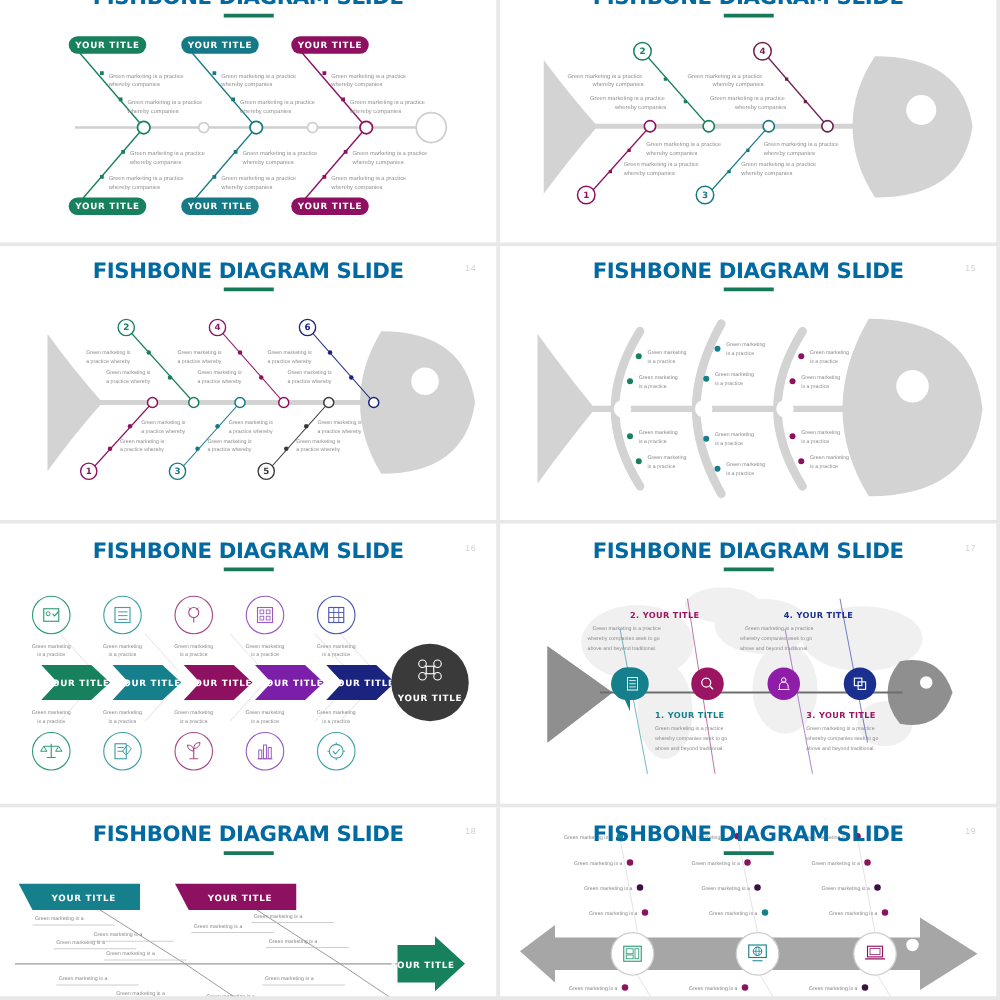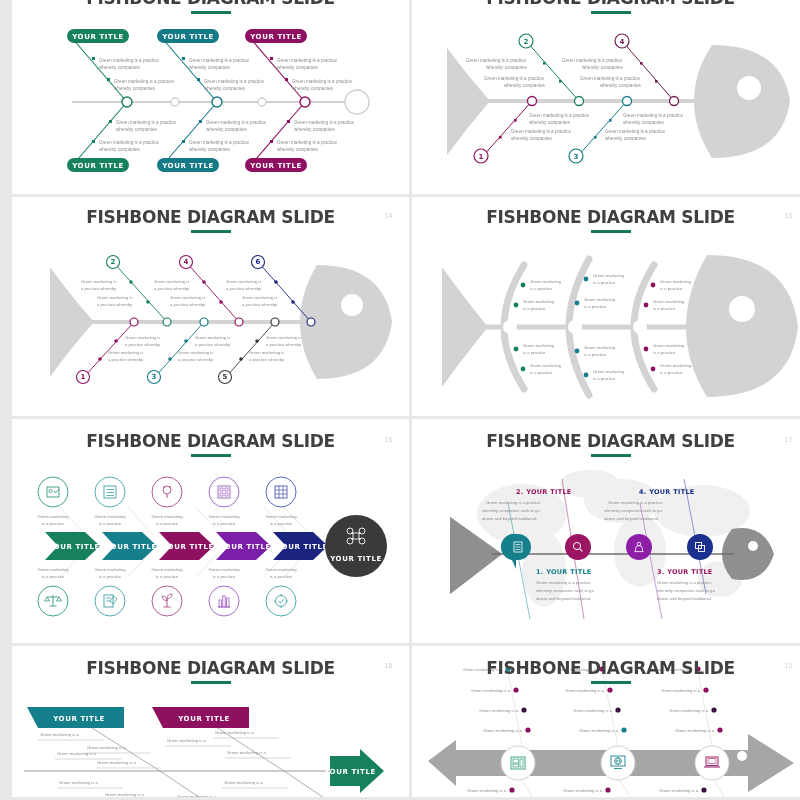--- a/index.html
+++ b/index.html
@@ -8,39 +8,38 @@
     background:#e8e8e8;
     font-family:"Liberation Sans", sans-serif;
     overflow:hidden;
   }
   #grid {
     position:relative;
     width:782px; height:800px;
     display:grid;
     grid-template-columns:400px 400px;
     grid-template-rows:197px 222px 227px 154px;
-    padding-left:12px;
   }
   .slide {
     position:relative;
     background:#fff;
     overflow:hidden;
     border-right:3px solid #e8e8e8;
     border-bottom:3px solid #e8e8e8;
   }
   .slide-inner { position:absolute; inset:0; }
 
   
   .title-wrap { position:absolute; left:0; right:0; text-align:center; }
   .title {
     font-family:"DejaVu Sans", sans-serif;
     font-weight:bold;
     font-size:17px;
     letter-spacing:-0.3px;
-    color:#404040;
+    color:#0369a1;
     white-space:nowrap;
   }
   .title-rule {
     width:40px; height:3px; background:#16795a;
     margin:3px auto 0;
   }
   .pagenum {
     position:absolute; right:16px;
     font-size:7px; color:#d2d2d2; letter-spacing:0.5px;
   }

